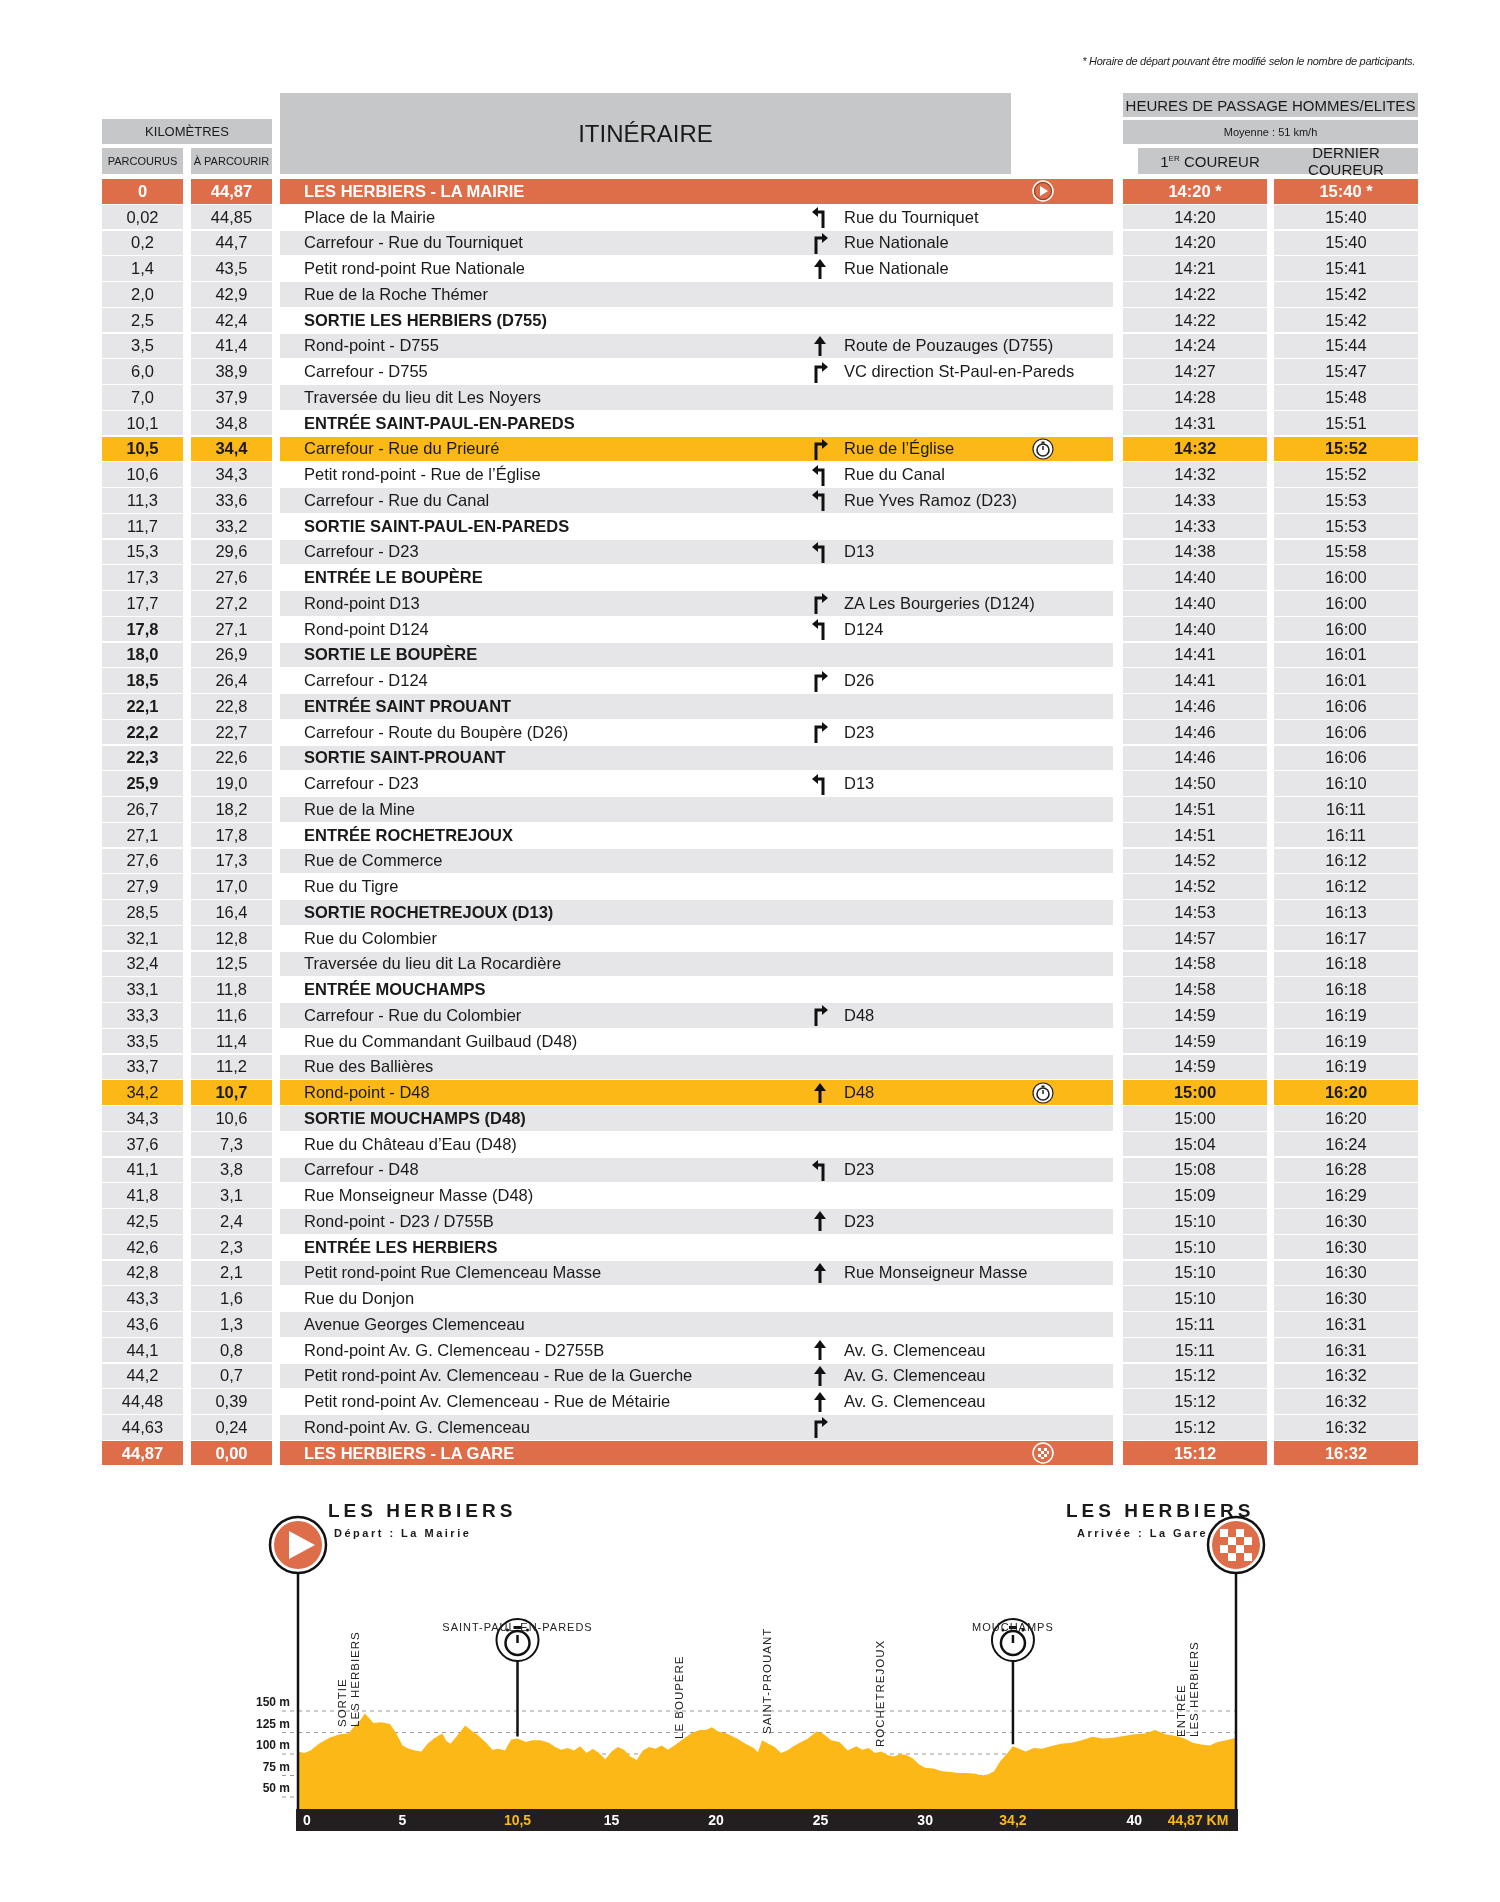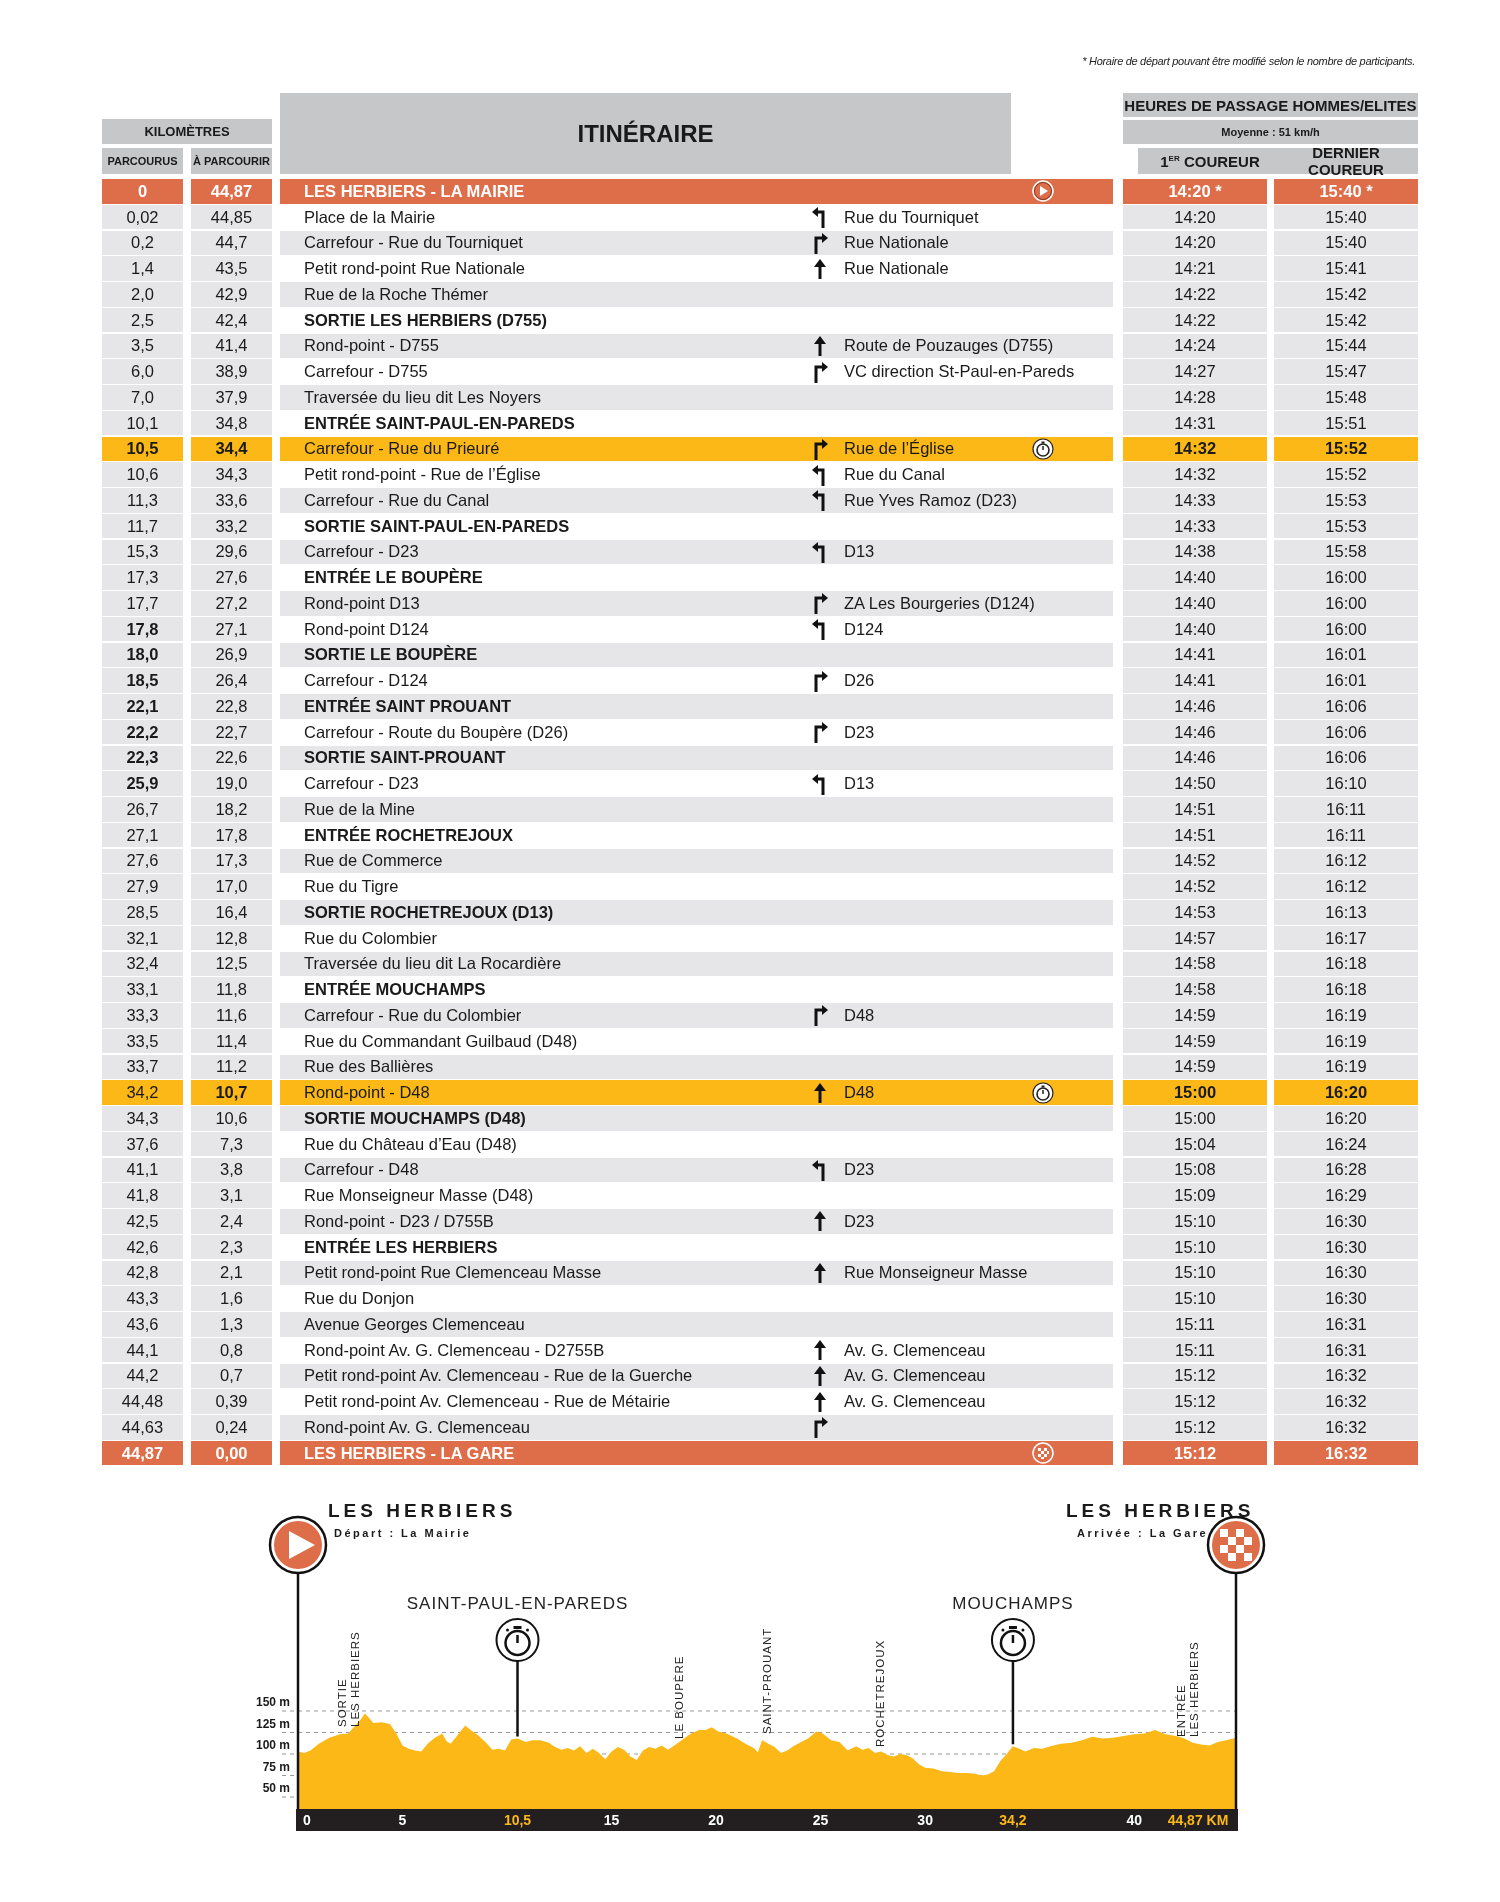--- a/index.html
+++ b/index.html
@@ -2,21 +2,21 @@
 <html><head>
 <meta charset="utf-8">
 <style>
   html, body { margin: 0; padding: 0; background: #ffffff; }
   body { width: 1500px; height: 1902px; position: relative; overflow: hidden;
          font-family: "Liberation Sans", "DejaVu Sans", sans-serif; color: #1a1a1a; }
   .footnote { position: absolute; top: 55px; right: 85px; font-size: 11px; font-style: italic; color: #222;
               letter-spacing: -0.3px; }
 
   
-  .hdr { position: absolute; background: #c6c7c9; color: #1a1a1a; font-weight: bold; text-align: center;
+  .hdr { position: absolute; background: #c6c7c9; color: #1a1a1a; font-weight: normal; text-align: center;
          display: flex; align-items: center; justify-content: center; text-transform: uppercase; }
   .hdr span { display: inline-block; }
 
   
   .table { position: absolute; left: 102px; top: 179px; width: 1312px; }
   .row { position: relative; height: 25.75px; display: block; }
   .cell { position: absolute; top: 0; height: 24.5px; display: flex; align-items: center; font-size: 16.5px; }
   .c-done { left: 0; width: 89px; justify-content: center; background: #e6e6e8; }
   .c-left { left: 88px; width: 82px; justify-content: center; background: #e6e6e8; }
   .c-route { left: 178px; width: 833px; background: #ffffff; }
@@ -32,21 +32,21 @@
   .dir-icon { position: absolute; left: 530px; width: 20px; height: 22px; display: flex; align-items: center; justify-content: center; }
   .dir-text { position: absolute; left: 564px; white-space: nowrap; }
   .row-icon { position: absolute; left: 752px; width: 22px; height: 22px; }
   .bold { font-weight: bold; }
   .row.start .cell, .row.finish .cell { background: #de6d49 !important; color: #fff; font-weight: bold; }
   .row.checkpoint .cell { background: #fbb817 !important; color: #1a1a1a; }
   .row.checkpoint .c-first, .row.checkpoint .c-last { font-weight: bold; }
   .row.checkpoint .c-left { font-weight: bold; }
   .prof-title { position: absolute; font-weight: bold; letter-spacing: 4px; font-size: 19px; }
   .prof-sub { position: absolute; font-weight: bold; letter-spacing: 2.5px; font-size: 11px; }
-  .town { position: absolute; font-size: 17px; letter-spacing: 1px; color: #222; }
+  .town { position: absolute; font-size: 11px; letter-spacing: 1px; color: #222; margin-top: 27px; }
   .vlabel { position: absolute; font-size: 11.5px; letter-spacing: 1px; color: #222; transform: rotate(-90deg); transform-origin: left bottom; white-space: nowrap; line-height: 13px; }
   .ylab { position: absolute; font-size: 12px; font-weight: bold; text-align: right; width: 40px; }
   .xbar { position: absolute; left: 296px; top: 1809px; width: 942px; height: 22px; background: #231f20; }
   .xlab { position: absolute; top: 1812px; font-size: 14px; font-weight: bold; color: #fff; transform: translateX(-50%); }
   .xlab.hl { color: #fbb817; }
 </style>
 </head>
 <body>
 
 <div class="footnote">* Horaire de départ pouvant être modifié selon le nombre de participants.</div>

